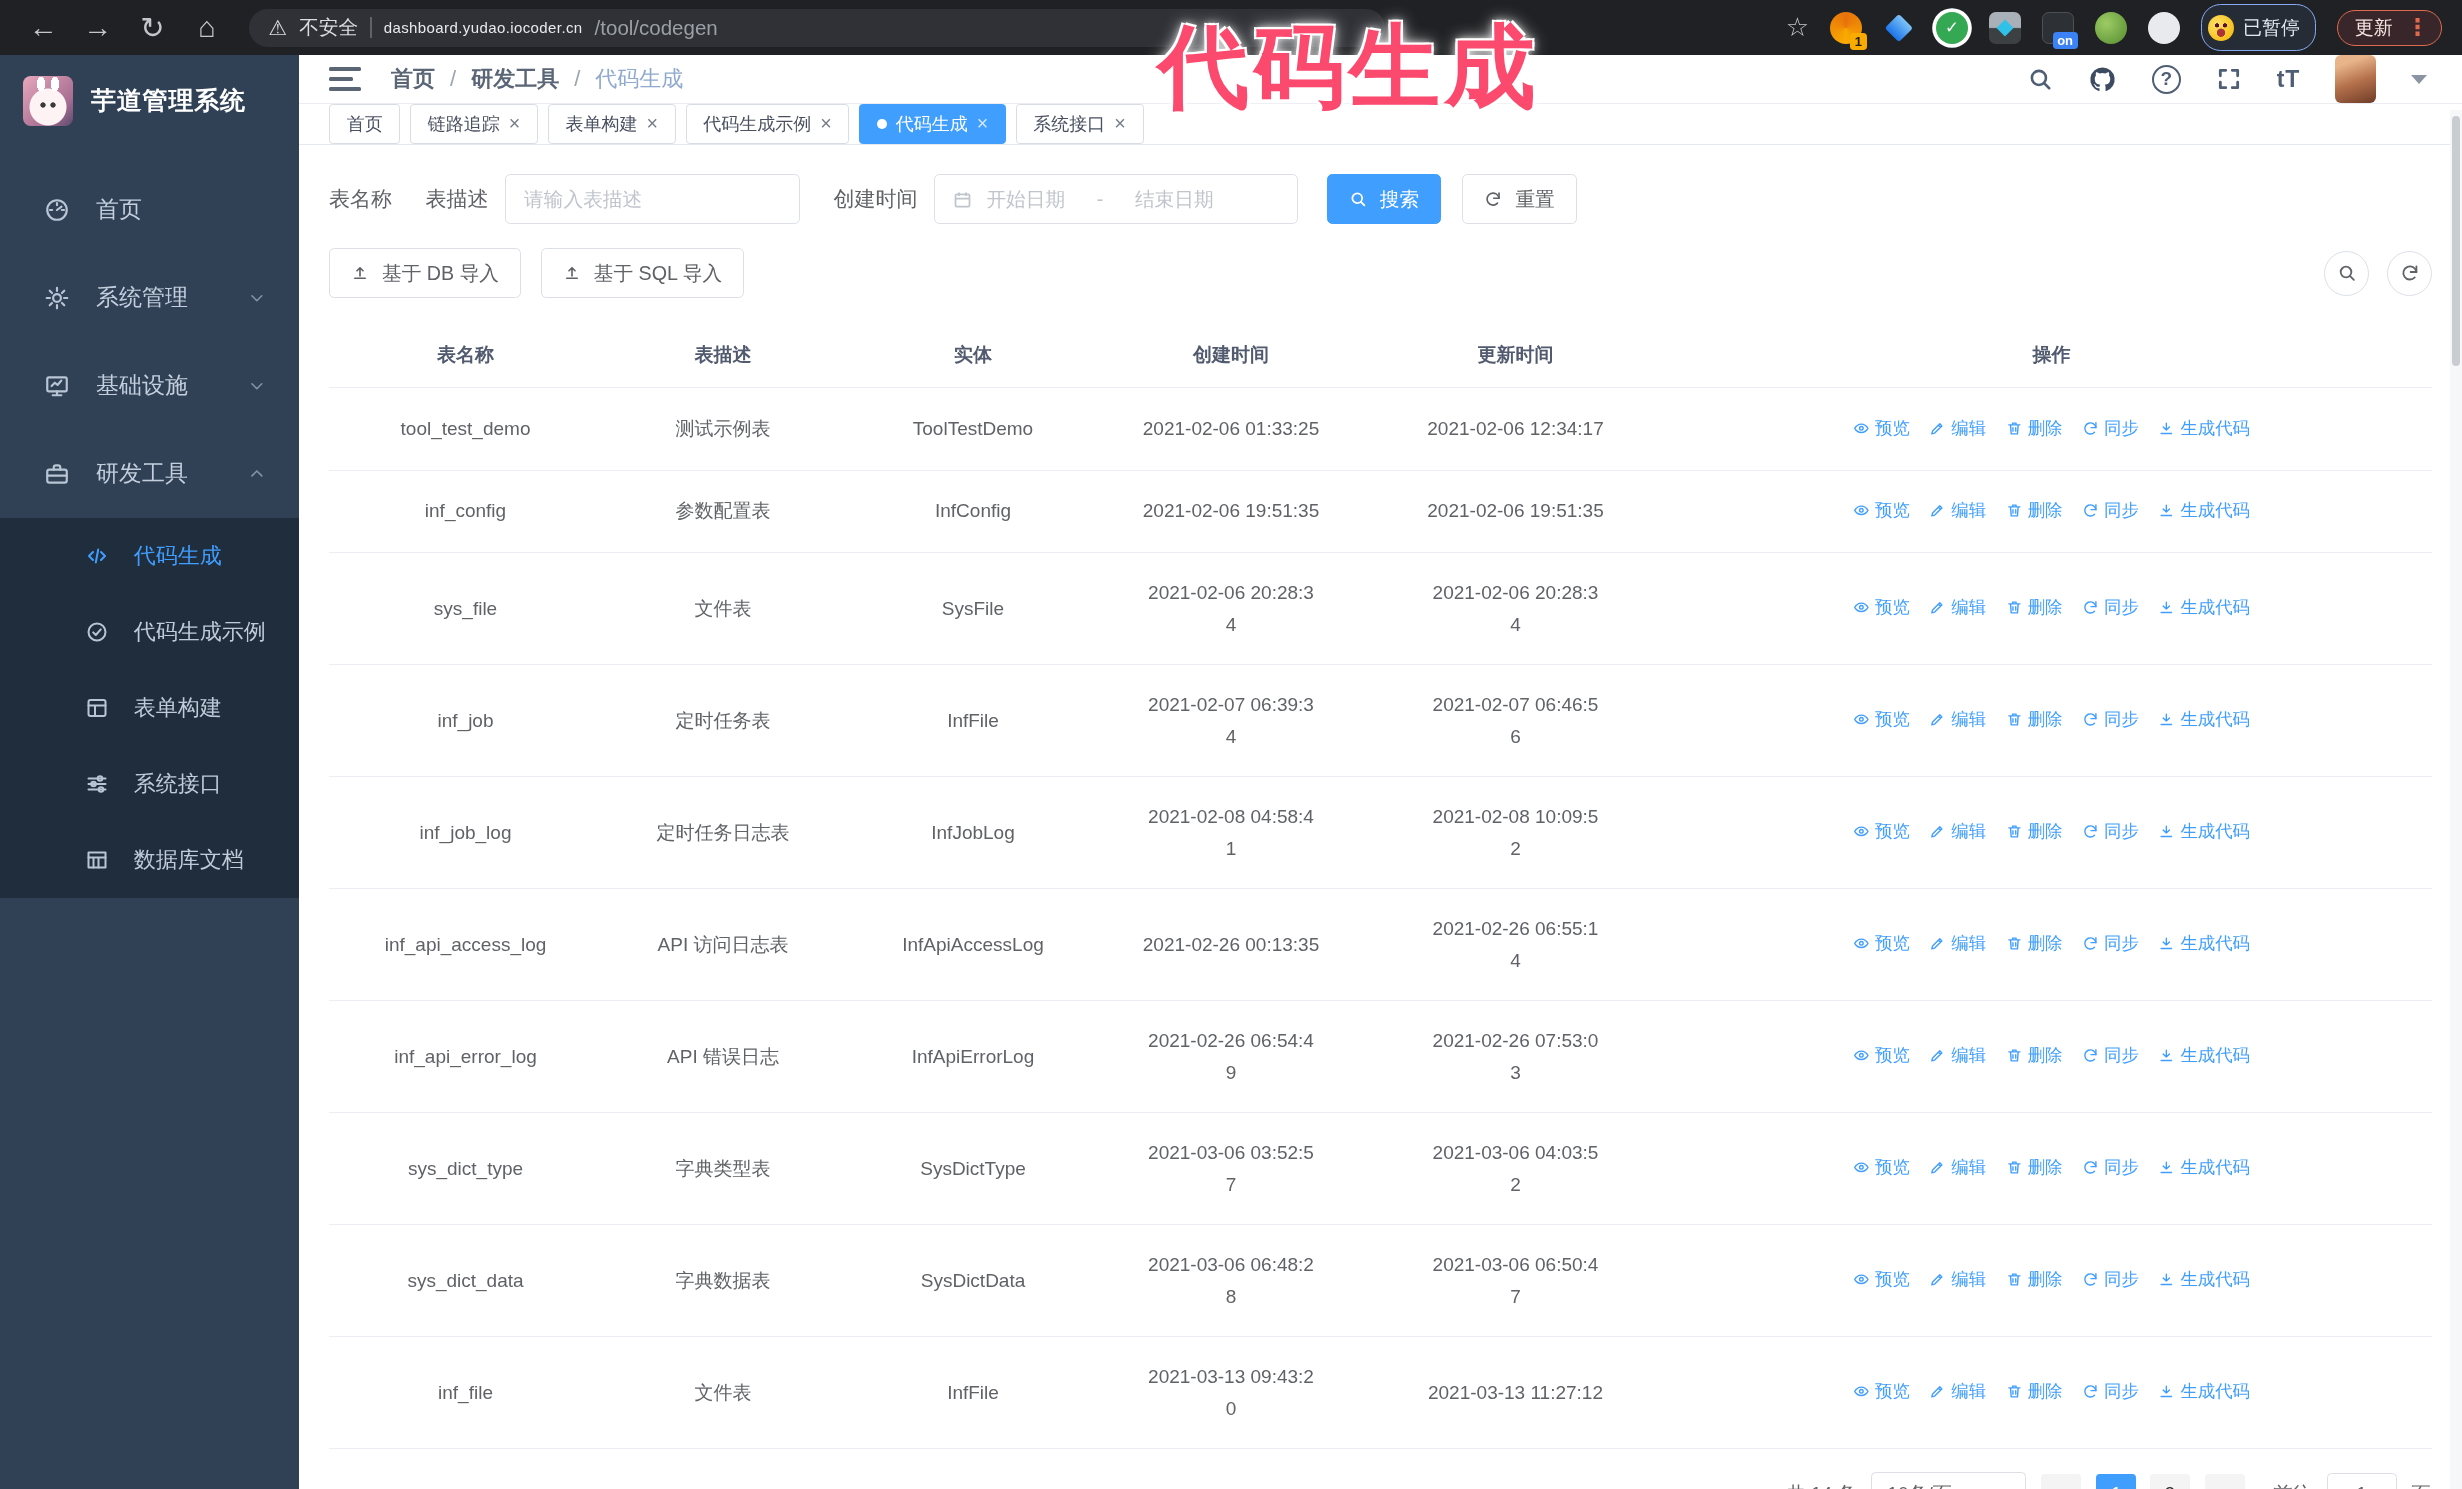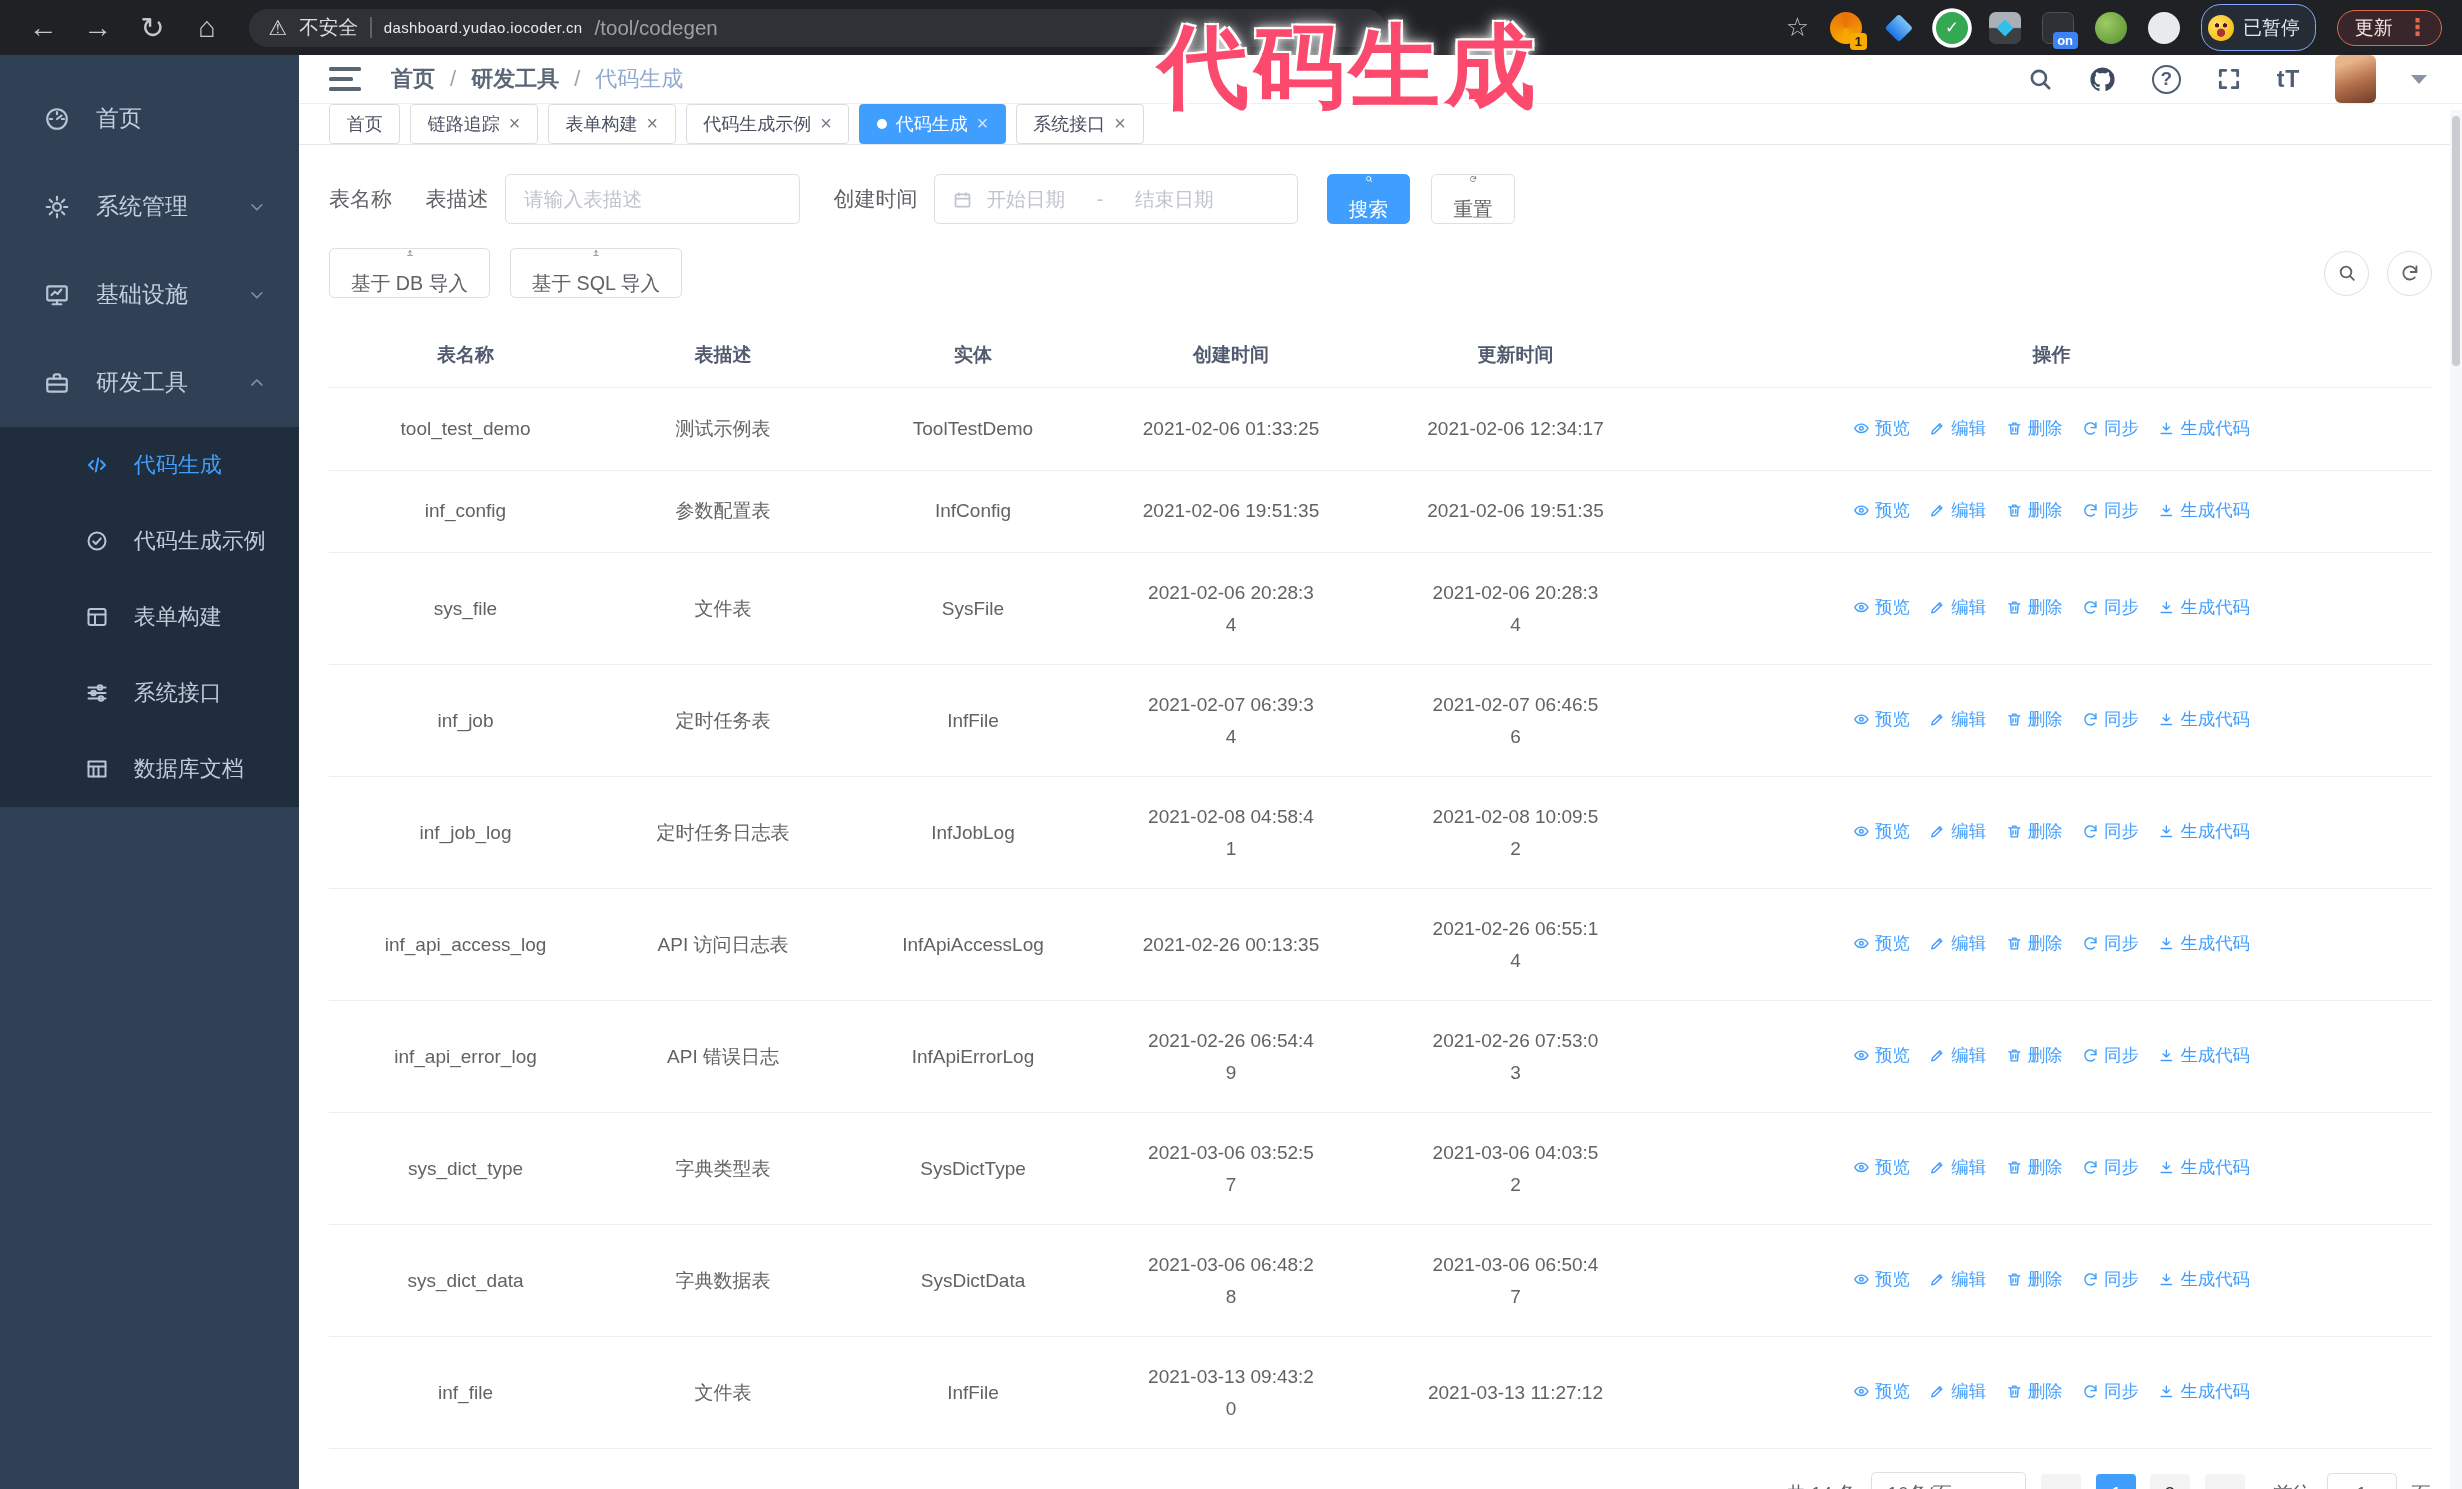--- a/index.html
+++ b/index.html
@@ -87,21 +87,21 @@
   .tab.active .dot { display:inline-block; }
   .tab-close { font-size:19.7px; line-height:1; opacity:.75; }
 
   .content { flex:1; padding:29px 30px 0; display:flex; flex-direction:column; }
   .filter-row { display:flex; align-items:center; gap:16.7px; flex-wrap:nowrap; }
   .f-label { font-size:21px; color:#606266; white-space:nowrap; }
   .f-input { width:295px; height:50px; border:0.8px solid #dcdfe6; border-radius:5.3px; padding:0 18px; font-size:19.7px; color:#606266; outline:none; font-family:inherit; }
   .f-input::placeholder { color:#c0c4cc; }
   .date-box { width:364px; height:50px; border:0.8px solid #dcdfe6; border-radius:5.3px; display:flex; align-items:center; gap:13.6px; padding:0 16.7px; color:#c0c4cc; font-size:19.7px; }
   .date-box .sep { color:#c0c4cc; }
-  .btn { height:50px; border-radius:5.3px; font-size:19.7px; display:inline-flex; align-items:center; gap:13px; padding:0 21px; cursor:pointer; border:0.8px solid transparent; font-family:inherit;flex-direction:column; }
+  .btn { height:50px; border-radius:5.3px; font-size:19.7px; display:inline-flex; align-items:center; gap:13px; padding:0 21px; cursor:pointer; border:0.8px solid transparent; font-family:inherit; }
   .btn-primary { background:#409EFF; color:#fff; border-color:#409EFF; }
   .btn-plain { background:#fff; color:#606266; border-color:#dcdfe6; }
   .toolbar-row { margin-top:24px; display:flex; align-items:center; gap:19.7px; }
   .toolbar-right { margin-left:auto; display:flex; gap:18px; }
   .circle-btn { width:45px; height:45px; border:0.8px solid #dcdfe6; border-radius:50%; background:#fff; color:#606266; display:flex; align-items:center; justify-content:center; cursor:pointer; }
 
   .table-wrap { margin-top:24px; }
   table { width:100%; border-collapse:collapse; table-layout:fixed; }
   th { font-size:19px; color:#515a6e; font-weight:700; padding:19.7px 7.6px; border-bottom:0.8px solid #ebeef5; text-align:center; }
   td { font-size:19px; color:#606266; padding:23.5px 7.6px; border-bottom:0.8px solid #ebeef5; text-align:center; white-space:pre-line; line-height:32px; }
@@ -162,20 +162,24 @@
       <span class="update-dots">⋮</span>
     </span>
   </div>
 </div>
 
 <div class="watermark">代码生成</div>
 
 <div class="app">
 
   <aside class="sidebar">
+    <div class="logo-row">
+      <span class="logo-img"></span>
+      <span class="app-title">芋道管理系统</span>
+    </div>
     <div class="menu" id="menu-root">
         <div class="menu-item">
           <span class="mi-icon">
             <svg width="26" height="26" viewBox="0 0 24 24" fill="none" stroke="currentColor" stroke-width="2" stroke-linecap="round" stroke-linejoin="round">
               <circle cx="12" cy="12" r="9"></circle>
               <path d="M12 12l4.2-3.2M12 5.5v2M5.5 12h2M16.5 12h2"></path>
             </svg>
           </span>
           <span>首页</span>
         </div>

